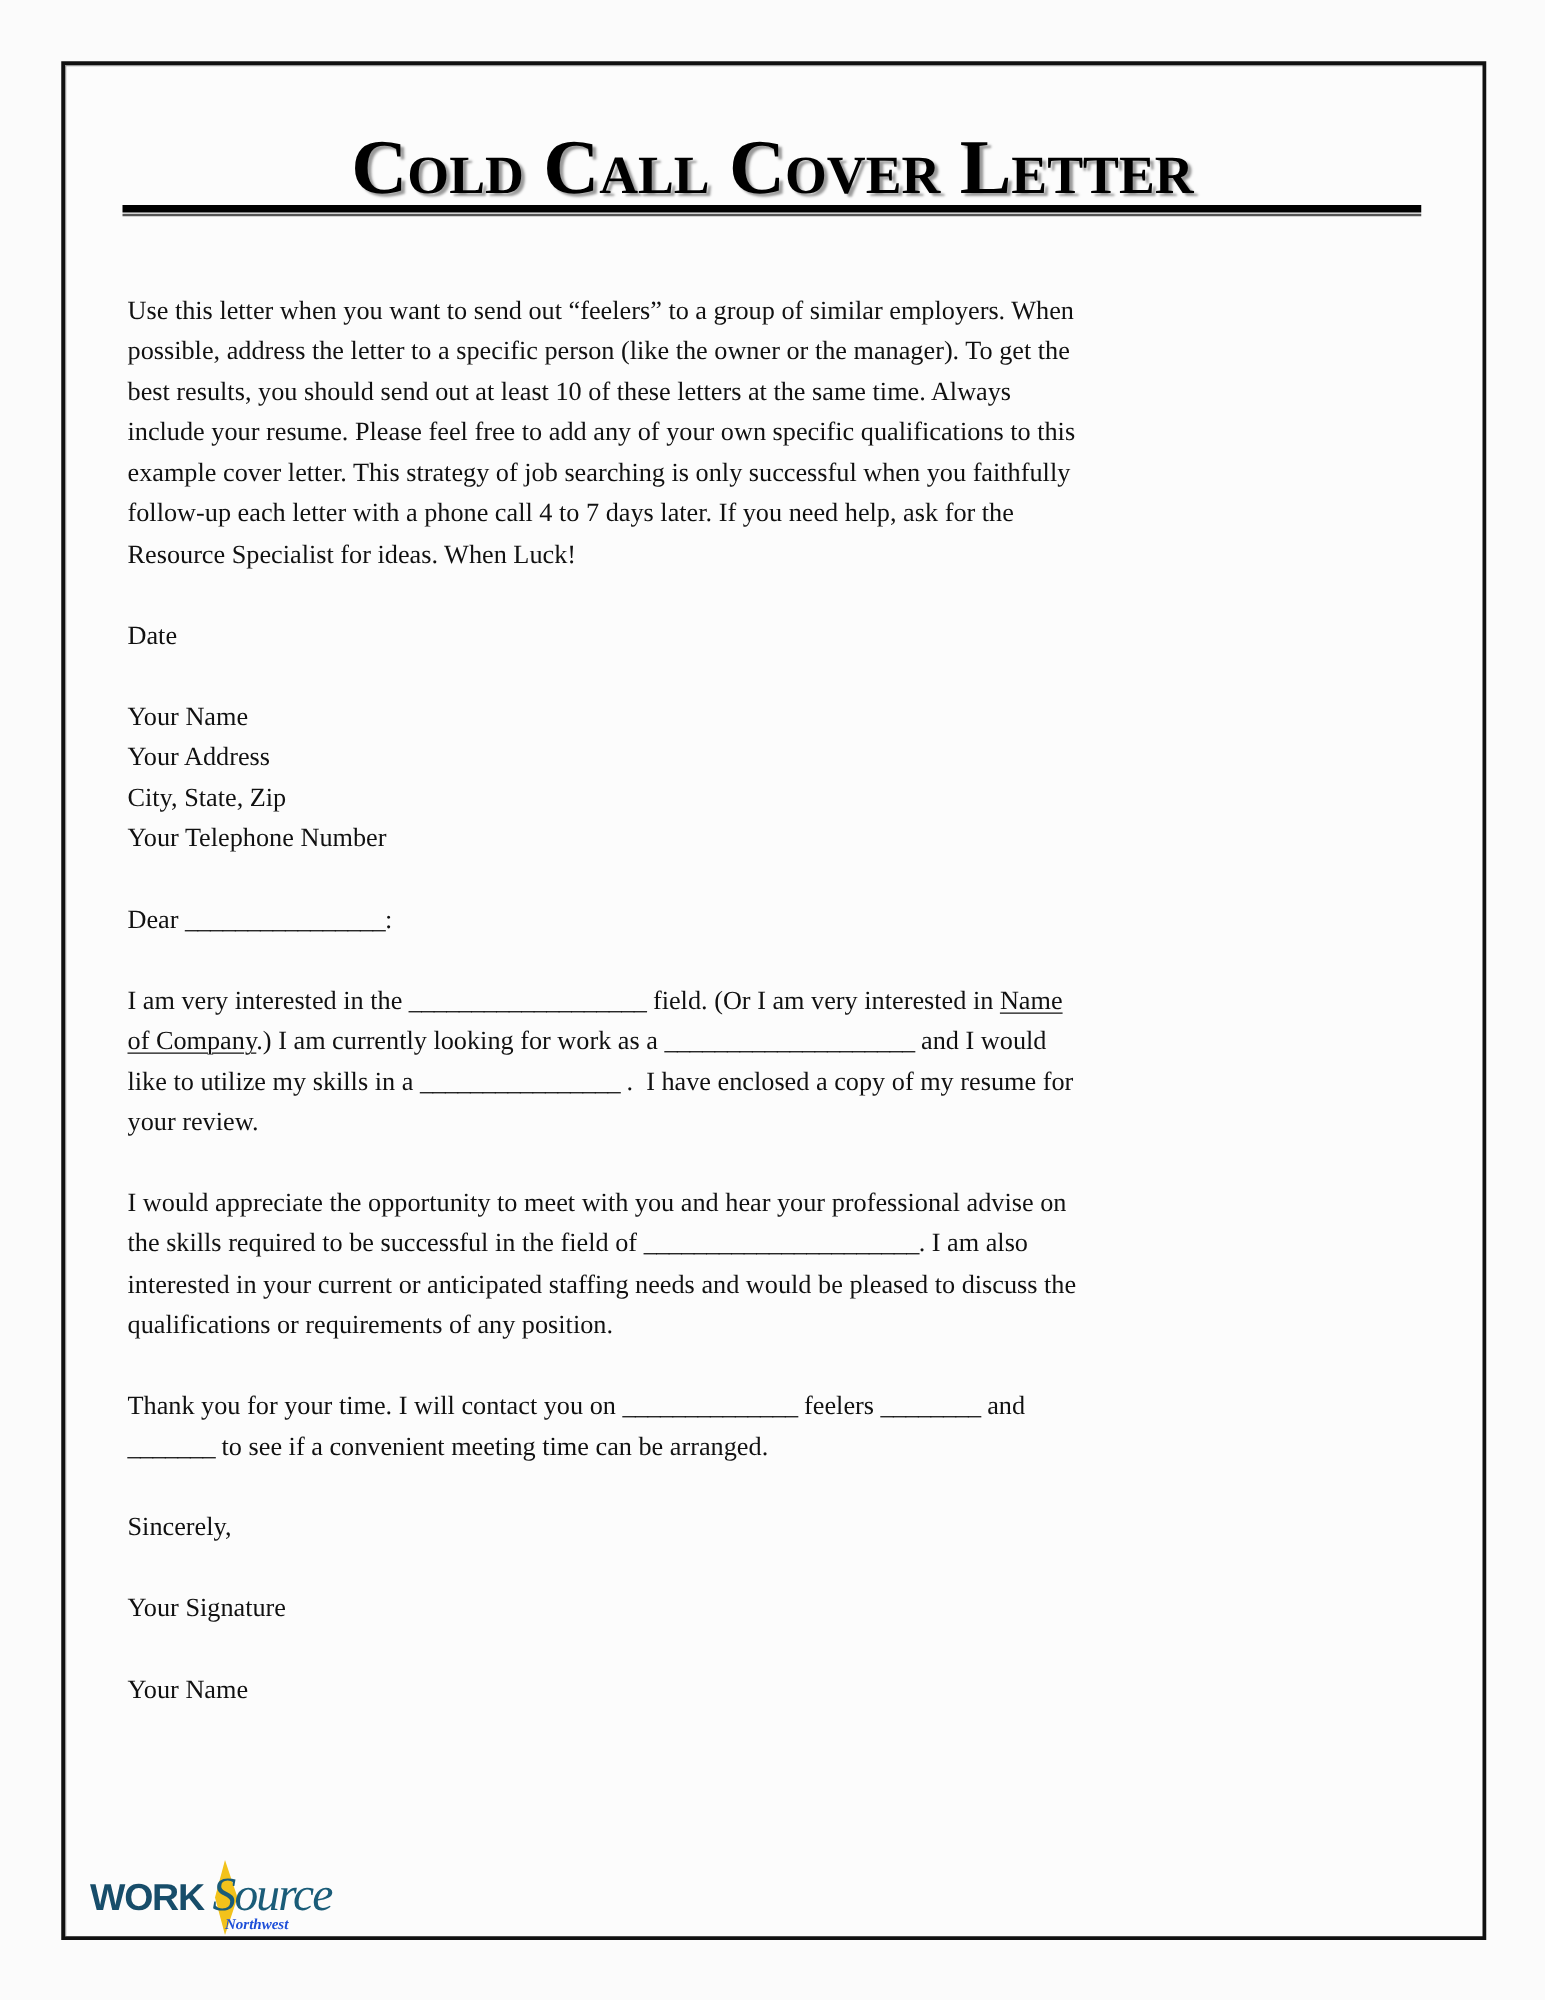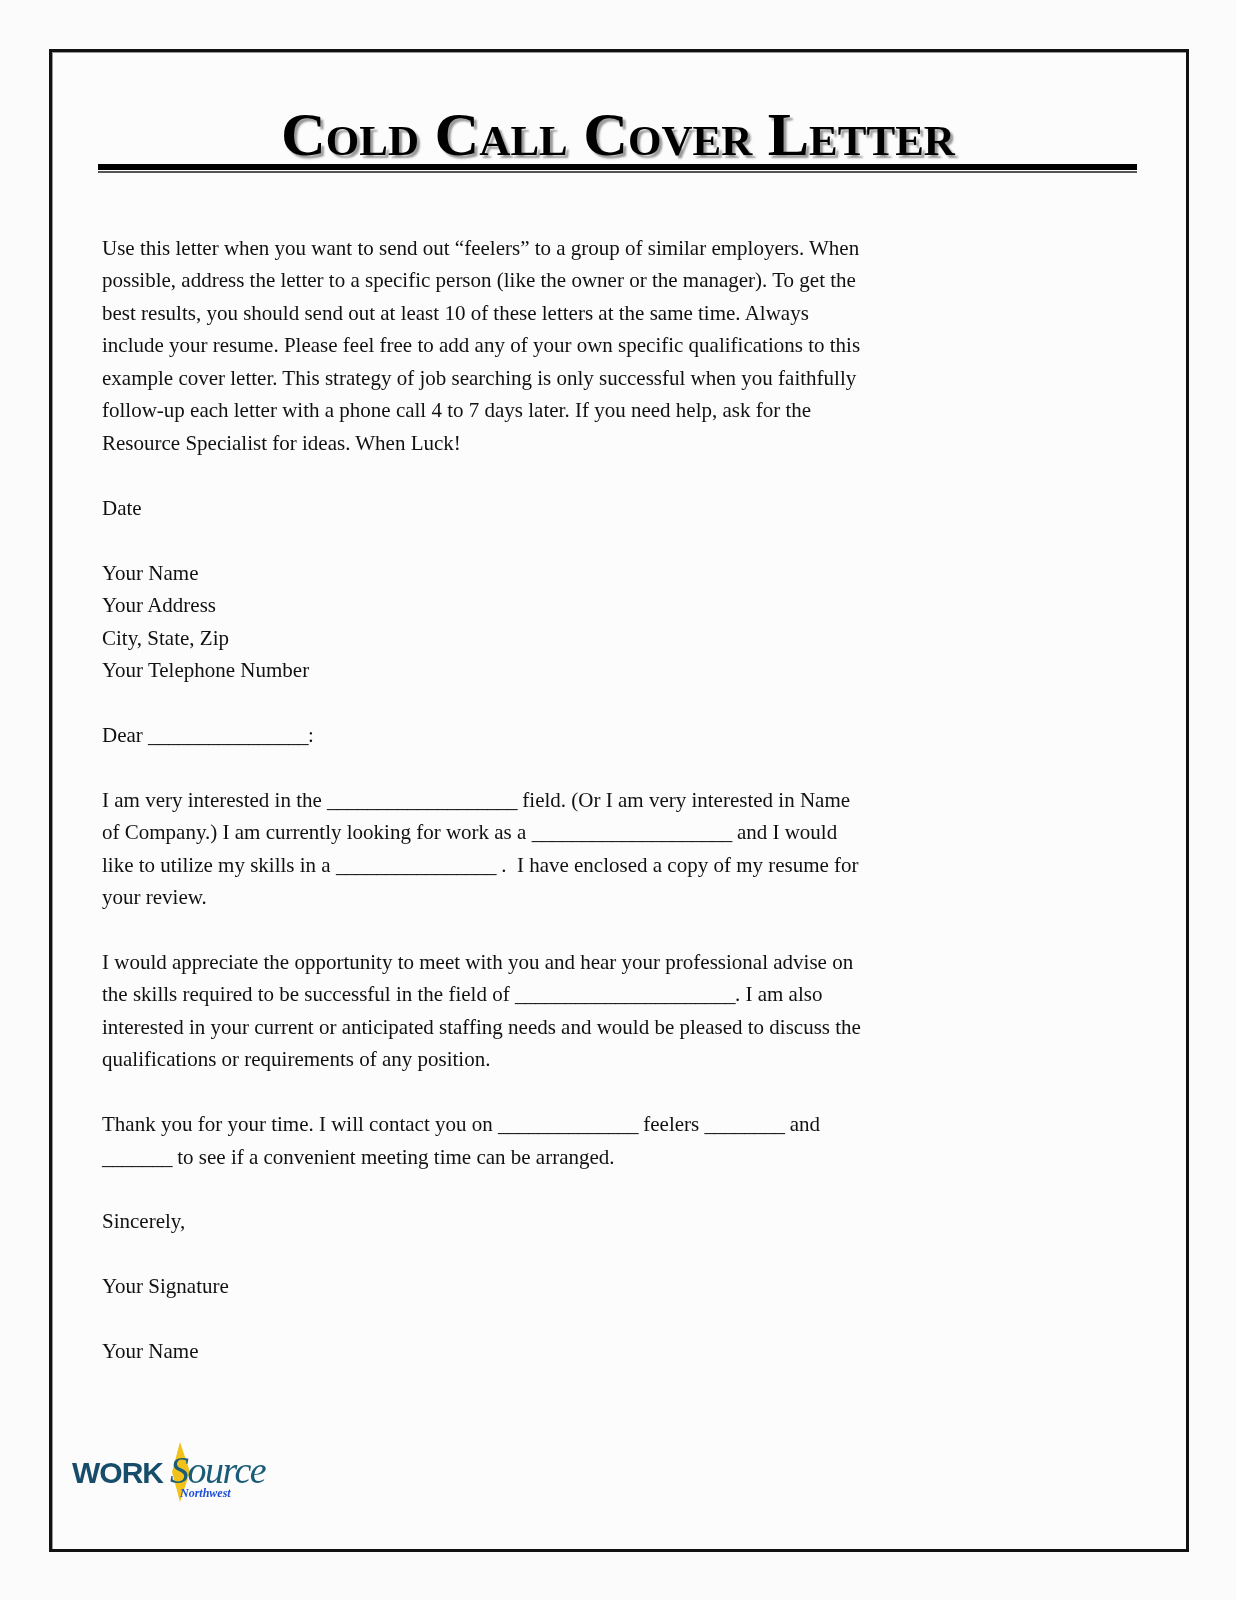--- a/index.html
+++ b/index.html
@@ -15,23 +15,23 @@
     position: absolute; left: 0; width: 1236px; top: 104px; text-align: center;
     font-family: "Liberation Serif", serif; font-weight: bold; font-size: 62px;
     font-variant: small-caps; letter-spacing: 0px; line-height: 60px; color: #000;
     text-shadow: 3px 3px 2px #9a9a9a;
   }
   .rule-thick { position: absolute; left: 98px; top: 164px; width: 1039px; height: 6px; background: #000; }
   .rule-thin  { position: absolute; left: 98px; top: 171px; width: 1039px; height: 2px; background: #555; }
   .line {
     position: absolute; left: 102px; font-size: 21px; line-height: 32px; white-space: pre;
   }
-  .u { text-underline-offset: 3px; text-decoration-thickness: 1px; text-align: right; }
+  .u { text-decoration: underline; text-underline-offset: 3px; text-decoration-thickness: 1px; text-align: right; }
   .blank { letter-spacing: -0.5px; }
-  .logo { position: absolute; left: 72px; top: 1442px; width: 210px; height: 60px; }
+  .logo { position: absolute; left: 72px; top: 1488px; width: 210px; height: 60px; }
   .logo .work {
     position: absolute; left: 0; top: 14px; font-family: "Liberation Sans", sans-serif; font-weight: bold;
     font-size: 30px; color: #174d6a; letter-spacing: -1px;
   }
   .logo .source {
     position: absolute; left: 98px; top: 6px; font-family: "Liberation Serif", serif; font-style: italic;
     font-size: 38px; color: #1a5c78; letter-spacing: -1.5px;
   }
   .logo .north {
     position: absolute; left: 108px; top: 44px; font-family: "Liberation Serif", serif; font-style: italic; font-weight: bold;

